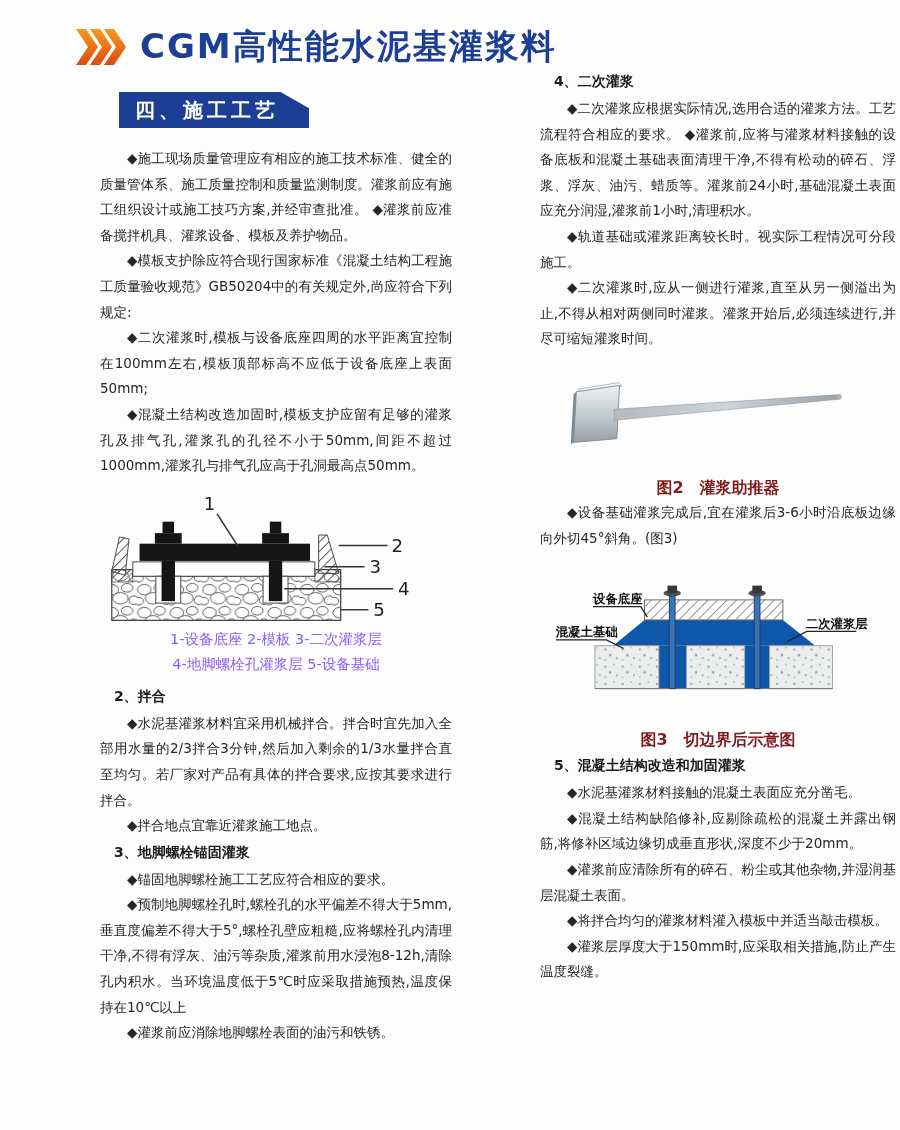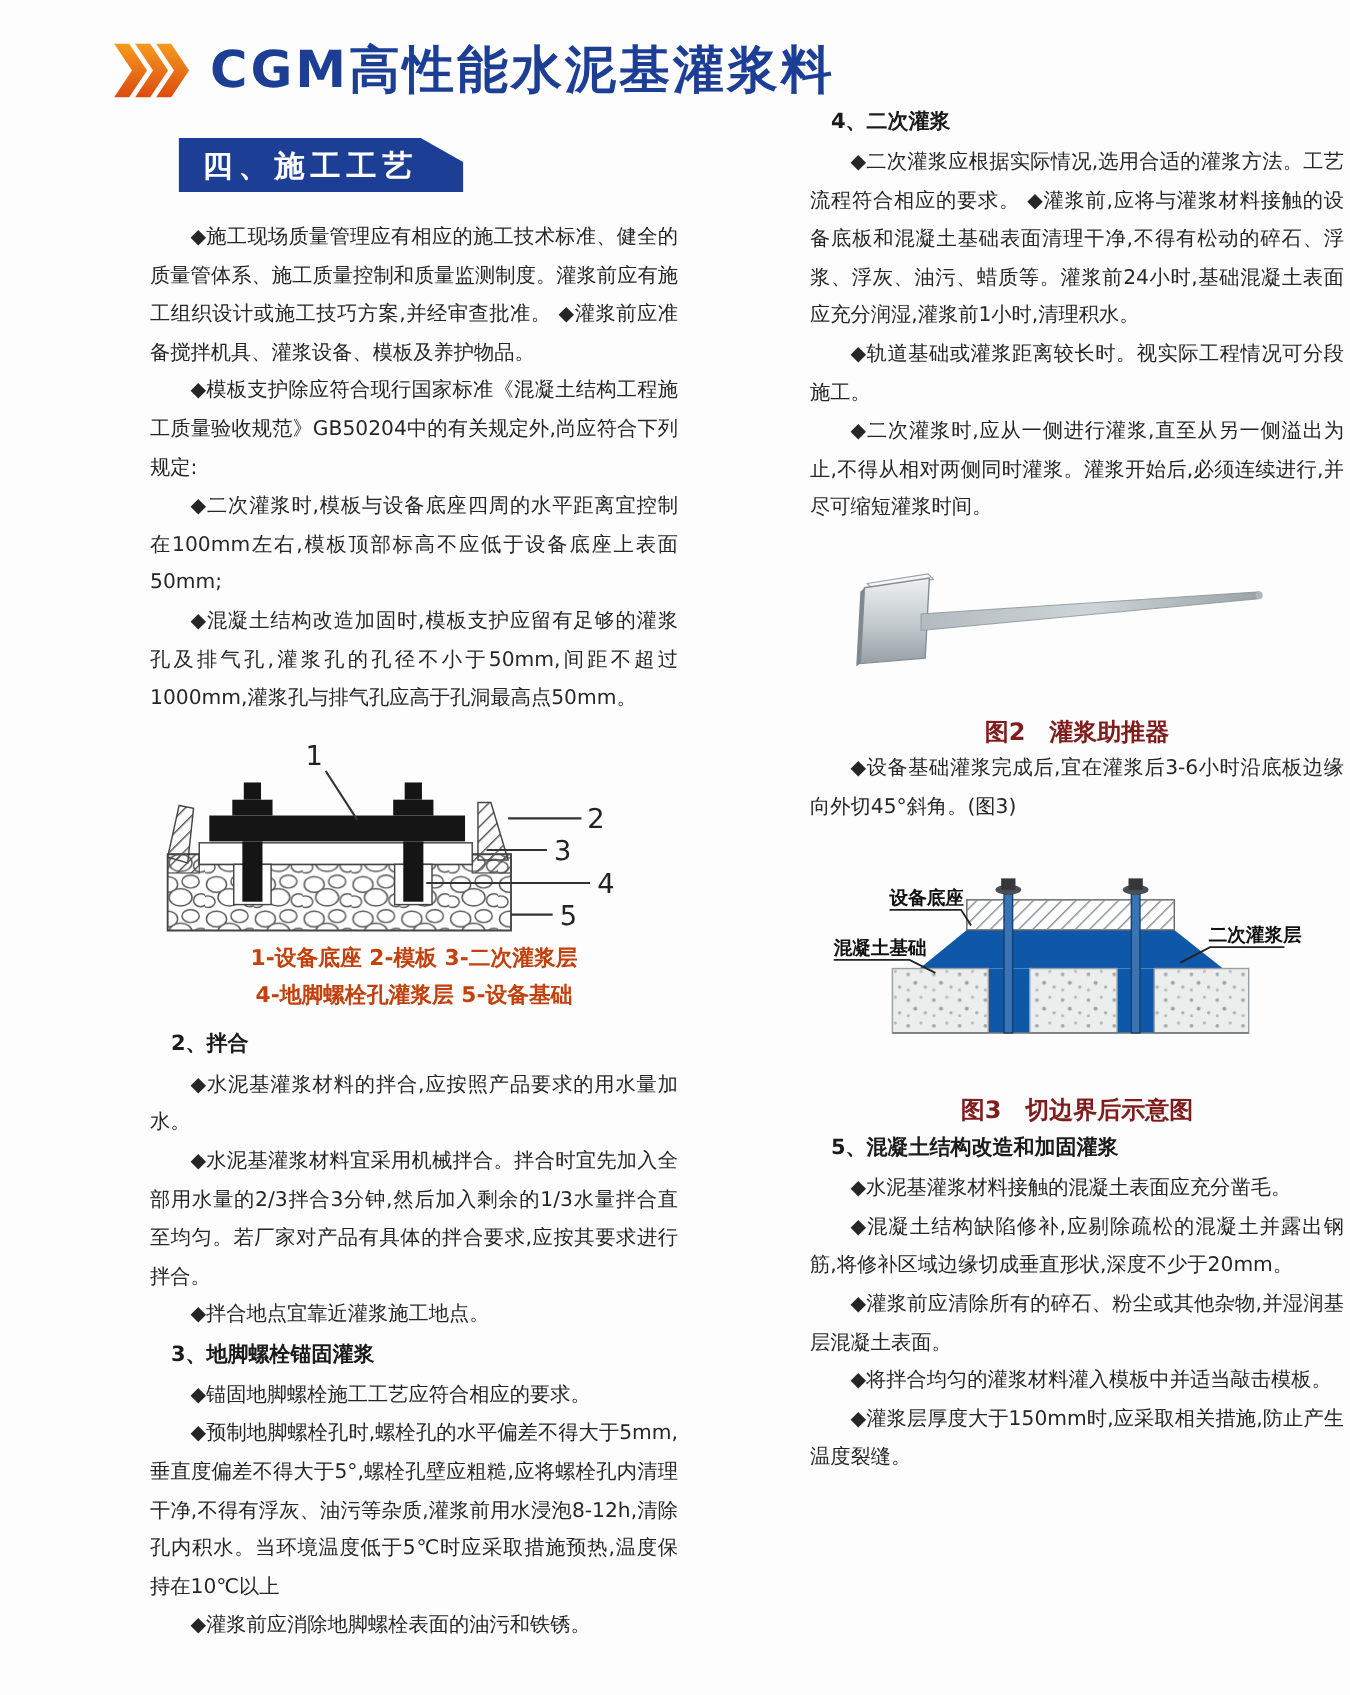--- a/index.html
+++ b/index.html
@@ -20,21 +20,21 @@
   
   .col { position:absolute; font-size:13.5px; line-height:25.6px; text-align:justify; }
   .col-left  { left:100px; top:146px; width:352px; }
   .col-right { left:492px; top:68px;  width:356px;margin-left:48px; }
   h3.sec { font-size:14px; font-weight:bold; color:#1b1b1b; margin:0 0 2px 0; text-indent:1em; line-height:26px; } .mt-m { margin-top:26px; } .mt-l { margin-top:44px; }
   p.para { margin:0; text-indent:2em; }
   
   .fig { text-align:center; }
   .fig-block1 { margin:12px 0 6px 0; }
   .figcap { font-size:16px; font-weight:bold; color:#7f1d1d; line-height:24px; margin-top:6px; }
-  .figlegend { font-size:14.5px; font-weight:bold; color:#c2410c; line-height:25px; }
+  .figlegend { font-size:14.5px; font-weight:normal; color:#8b5cf6; line-height:25px; }
   svg { display:block; margin:0 auto; }
   svg text.marker { font-size:19px; fill:#222; font-family:"DejaVu Sans",sans-serif; }
   svg text.diaglabel { font-size:13px; font-weight:bold; fill:#111; font-family:"DejaVu Sans",sans-serif; }
 </style>
 </head>
 <body>
 
 <div class="page">
 
   <div class="header">
@@ -108,21 +108,20 @@
         <text class="marker" x="300" y="64">2</text>
         <text class="marker" x="277" y="86">3</text>
         <text class="marker" x="307" y="109">4</text>
         <text class="marker" x="281" y="131">5</text>
       </svg>
       <div class="figlegend">1-设备底座 2-模板 3-二次灌浆层</div>
       <div class="figlegend">4-地脚螺栓孔灌浆层 5-设备基础</div>
     </div>
 
     <h3 class="sec mt-m">2、拌合</h3>
-    <p class="para">◆水泥基灌浆材料的拌合,应按照产品要求的用水量加水。</p>
     <p class="para">◆水泥基灌浆材料宜采用机械拌合。拌合时宜先加入全部用水量的2/3拌合3分钟,然后加入剩余的1/3水量拌合直至均匀。若厂家对产品有具体的拌合要求,应按其要求进行拌合。</p>
     <p class="para">◆拌合地点宜靠近灌浆施工地点。</p>
 
     <h3 class="sec mt-m">3、地脚螺栓锚固灌浆</h3>
     <p class="para">◆锚固地脚螺栓施工工艺应符合相应的要求。</p>
     <p class="para">◆预制地脚螺栓孔时,螺栓孔的水平偏差不得大于5mm,垂直度偏差不得大于5°,螺栓孔壁应粗糙,应将螺栓孔内清理干净,不得有浮灰、油污等杂质,灌浆前用水浸泡8-12h,清除孔内积水。当环境温度低于5℃时应采取措施预热,温度保持在10℃以上</p>
     <p class="para">◆灌浆前应消除地脚螺栓表面的油污和铁锈。</p>
 
   </div>
 

